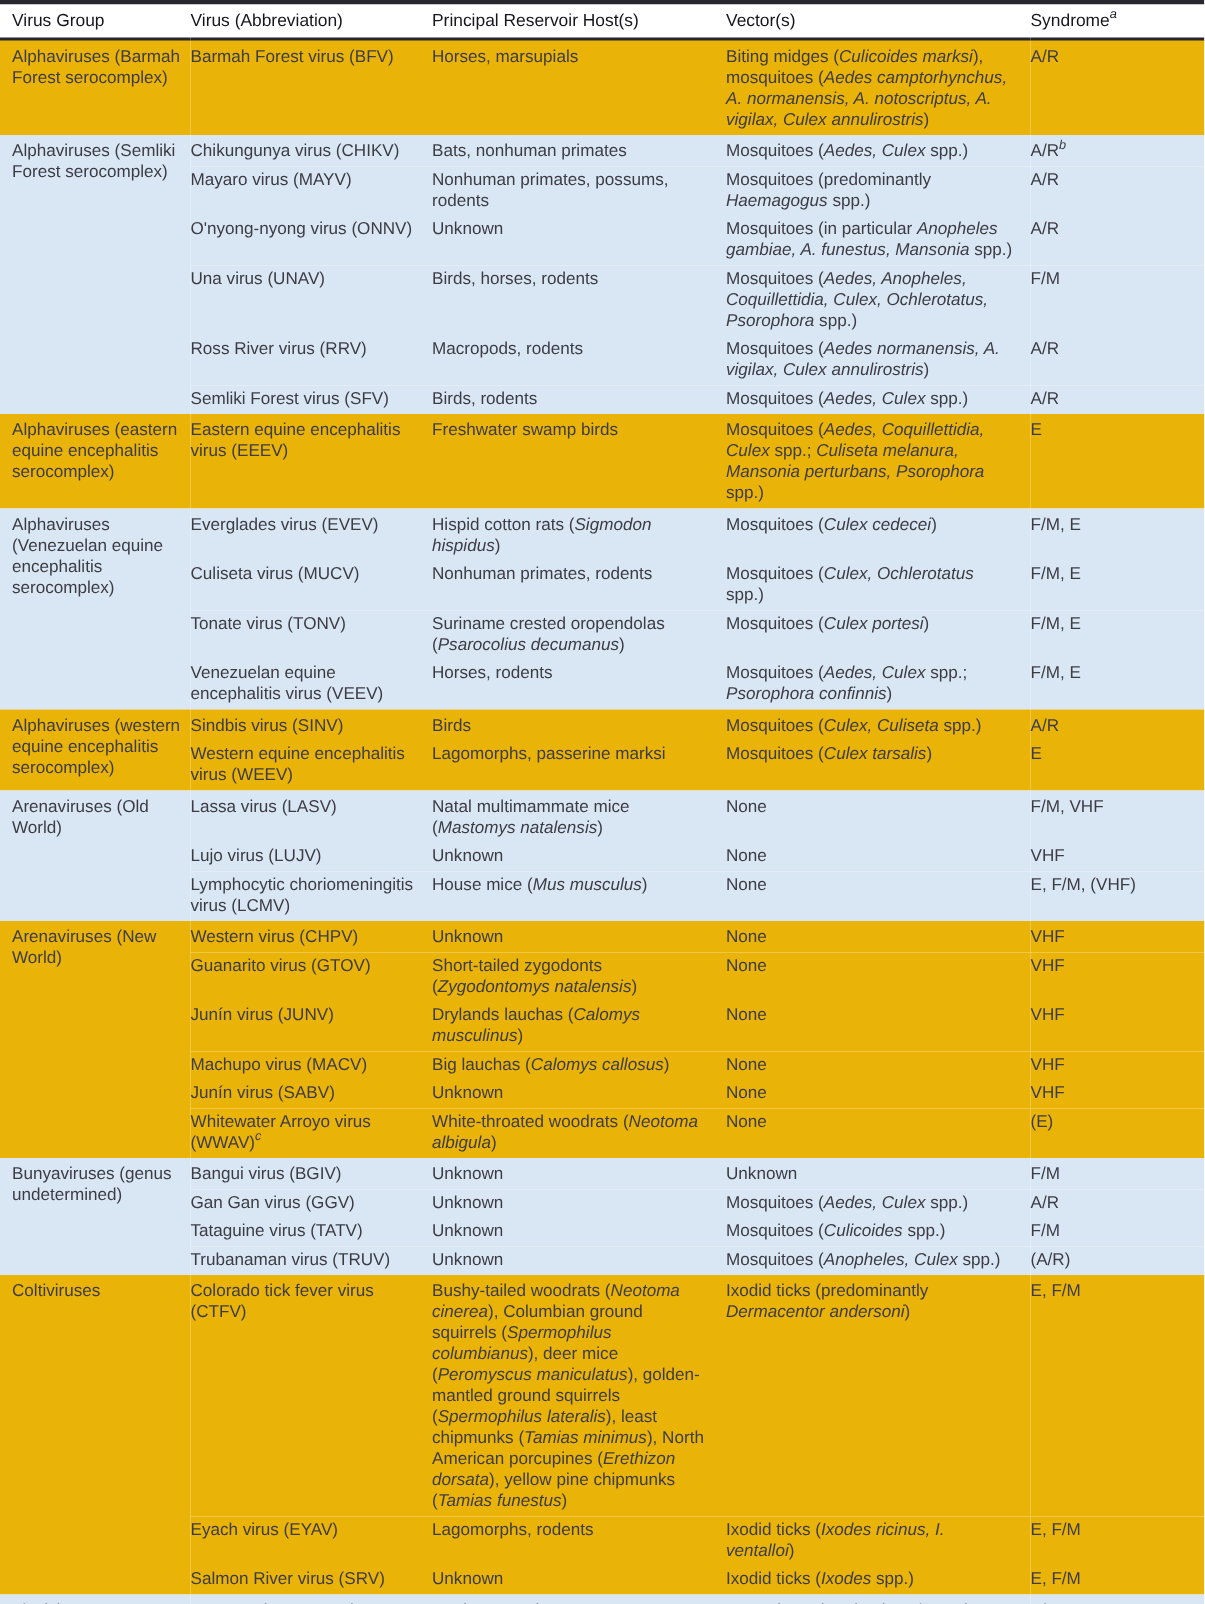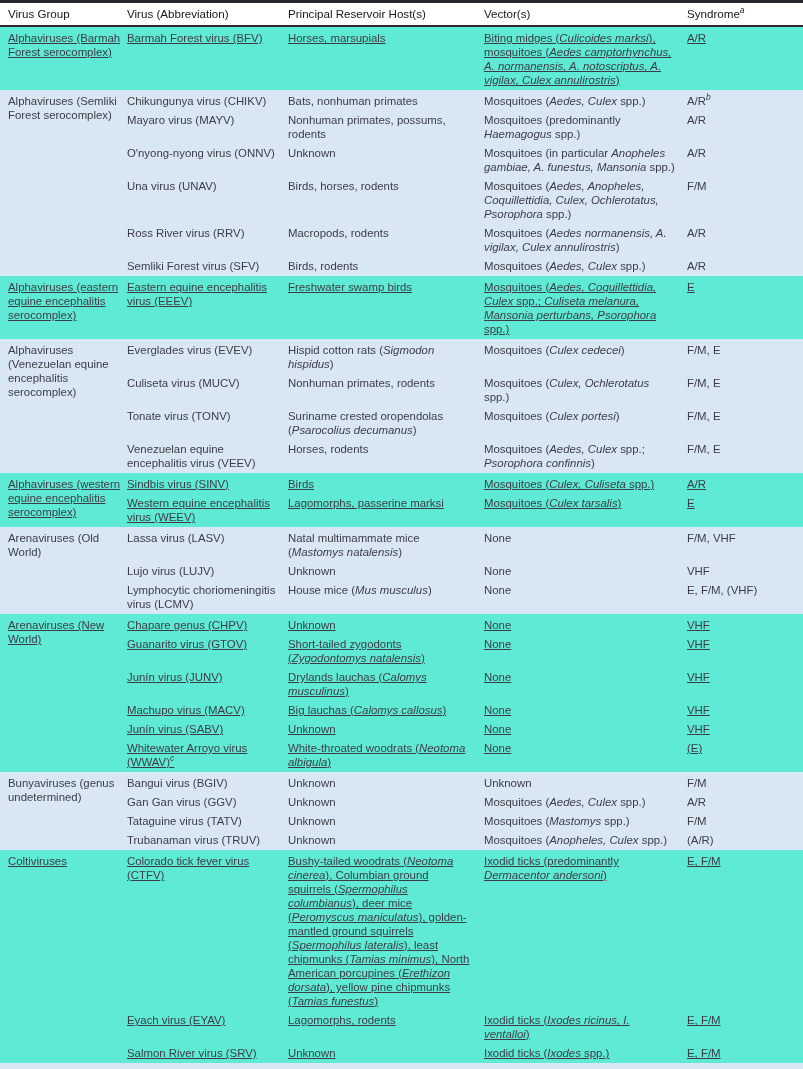--- a/index.html
+++ b/index.html
@@ -15,21 +15,21 @@
   }
   thead th:first-child{padding-left:8px;}
   tbody td{
     vertical-align:top;text-align:left;
     font-size:11.4px;line-height:14px;color:#3d3c44;
     padding:2px 10px 3px 0;
     word-wrap:break-word;
   }
   tbody td.group-cell{padding-left:8px;padding-right:6px;}
   tr.band-blue td{background:#d9e7f4;}
-  tr.band-pale td{background:#5eead4;text-decoration:underline;}
+  tr.band-pale td{background:#eab308;}
   tr.group-start td{padding-top:4px;}
   td i, th i{font-style:italic;text-align:right;}
   sup{font-style:italic;font-size:8.5px;line-height:0;}
 </style>
 </head>
 <body>
 
 <div class="page">
   <div class="top-rule"></div>
   <table class="virus-table">
@@ -153,21 +153,21 @@
           <td>VHF</td>
         </tr>
         <tr class="band-blue">
           <td>Lymphocytic choriomeningitis virus (LCMV)</td>
           <td>House mice (<i>Mus musculus</i>)</td>
           <td>None</td>
           <td>E, F/M, (VHF)</td>
         </tr>
         <tr class="band-pale group-start">
           <td class="group-cell" rowspan="6">Arenaviruses (New World)</td>
-          <td>Chapare genus (CHPV)</td>
+          <td>Western virus (CHPV)</td>
           <td>Unknown</td>
           <td>None</td>
           <td>VHF</td>
         </tr>
         <tr class="band-pale">
           <td>Guanarito virus (GTOV)</td>
           <td>Short-tailed zygodonts (<i>Zygodontomys natalensis</i>)</td>
           <td>None</td>
           <td>VHF</td>
         </tr>
@@ -204,21 +204,21 @@
         </tr>
         <tr class="band-blue">
           <td>Gan Gan virus (GGV)</td>
           <td>Unknown</td>
           <td>Mosquitoes (<i>Aedes, Culex</i> spp.)</td>
           <td>A/R</td>
         </tr>
         <tr class="band-blue">
           <td>Tataguine virus (TATV)</td>
           <td>Unknown</td>
-          <td>Mosquitoes (<i>Mastomys</i> spp.)</td>
+          <td>Mosquitoes (<i>Culicoides</i> spp.)</td>
           <td>F/M</td>
         </tr>
         <tr class="band-blue">
           <td>Trubanaman virus (TRUV)</td>
           <td>Unknown</td>
           <td>Mosquitoes (<i>Anopheles, Culex</i> spp.)</td>
           <td>(A/R)</td>
         </tr>
         <tr class="band-pale group-start">
           <td class="group-cell" rowspan="3">Coltiviruses</td>

